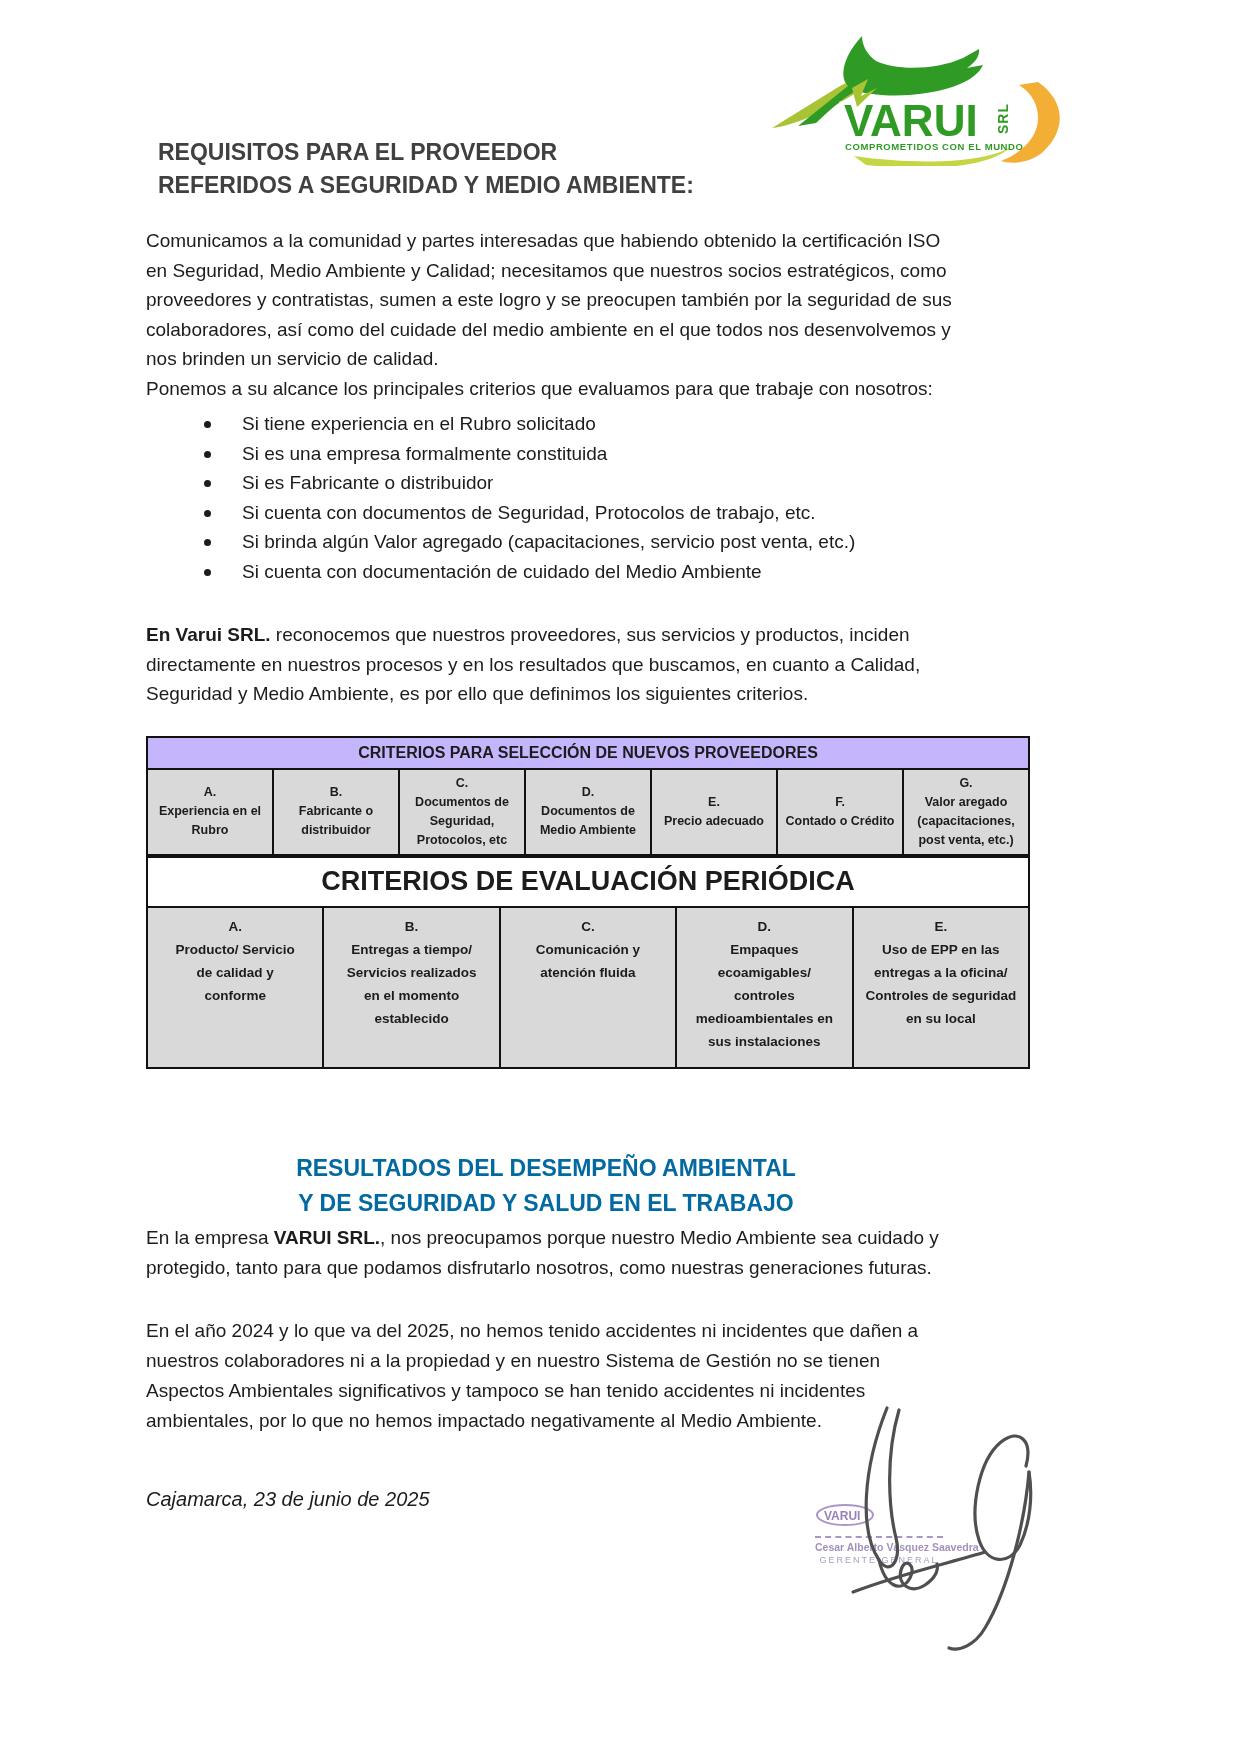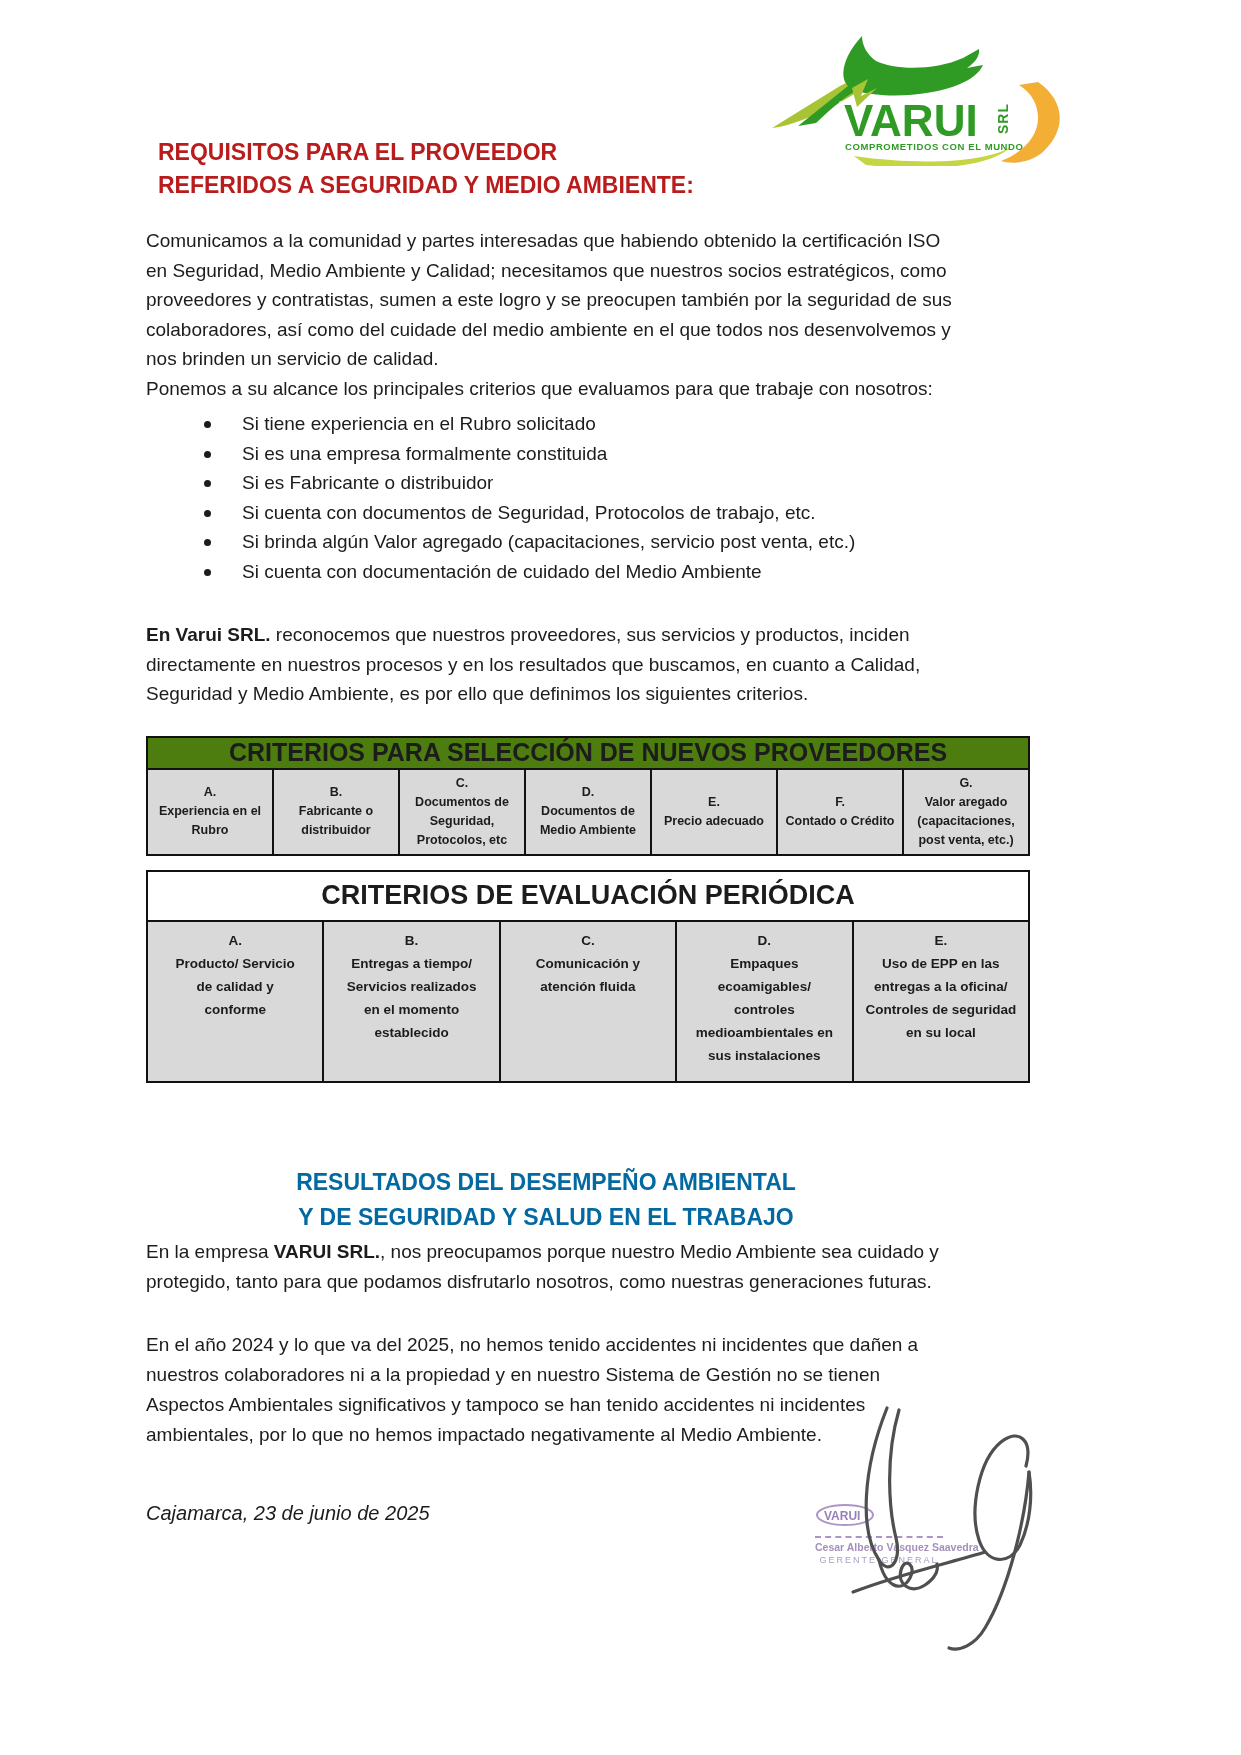--- a/index.html
+++ b/index.html
@@ -5,35 +5,35 @@
   html,body{margin:0;padding:0;background:#ffffff;}
   .page{position:relative;width:1241px;height:1755px;background:#ffffff;overflow:hidden;
         font-family:"Liberation Sans",sans-serif;color:#1c1c1c;}
   .ml{white-space:pre-line;}
 
   
   .logo{position:absolute;left:742px;top:34px;width:330px;height:132px;}
 
   
   .doc-title{position:absolute;left:158px;top:136px;font-size:23px;font-weight:bold;
-             color:#b91c1c;line-height:33px;white-space:pre-line;}
+             color:#404040;line-height:33px;white-space:pre-line;}
 
   .content{position:absolute;left:146px;top:226px;width:910px;}
   .body{margin:0;font-size:19px;line-height:29.5px;}
   .bullets{margin:6px 0 0 0;padding:0;list-style:none;}
   .bullets li{position:relative;padding-left:96px;font-size:19px;line-height:29.5px;}
   .bullets li::before{content:"";position:absolute;left:58px;top:12px;width:7px;height:7px;
                       border-radius:50%;background:#1c1c1c;}
   .def{margin-top:34px;}
 
   table{border-collapse:collapse;width:884px;table-layout:fixed;}
   .t1{margin-top:27px;}
-  .t2{margin-top:14px;}
+  .t2{}
   th,td{border:2.5px solid #111;}
-  .t1-title{height:30px;font-size:25px;font-weight:bold;background:#4d7c0f;padding:0;}
+  .t1-title{height:30px;font-size:16px;font-weight:bold;background:#c4b5fd;padding:0;}
   .t2-title{height:48px;font-size:27px;font-weight:bold;text-align:center;background:#fff;padding:0;}
   .t1 td{height:82px;background:#d9d9d9;vertical-align:middle;text-align:center;
          font-size:12.5px;font-weight:bold;line-height:19px;padding:1px 2px;}
   .t2 td{height:150px;background:#d9d9d9;vertical-align:top;text-align:center;
          font-size:13.5px;font-weight:bold;line-height:23px;padding:7px 2px 2px 2px;}
   .cl{font-weight:bold;}
 
   .results-title{margin-top:82px;width:800px;text-align:center;font-size:23px;font-weight:bold;
                  color:#0369a1;line-height:35px;white-space:pre-line;}
   .rp1{margin-top:2px;font-size:19px;line-height:30px;}

